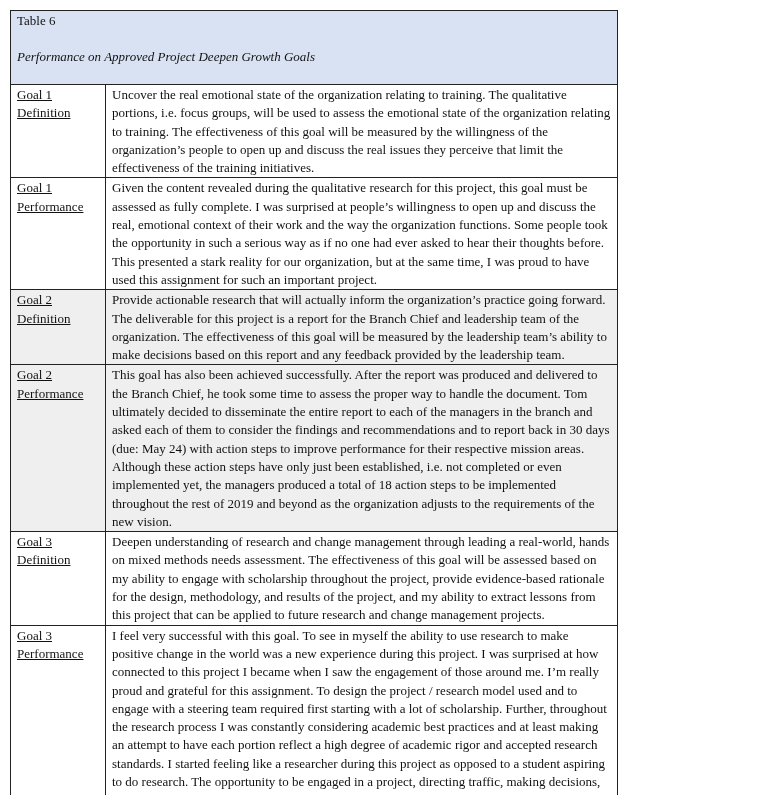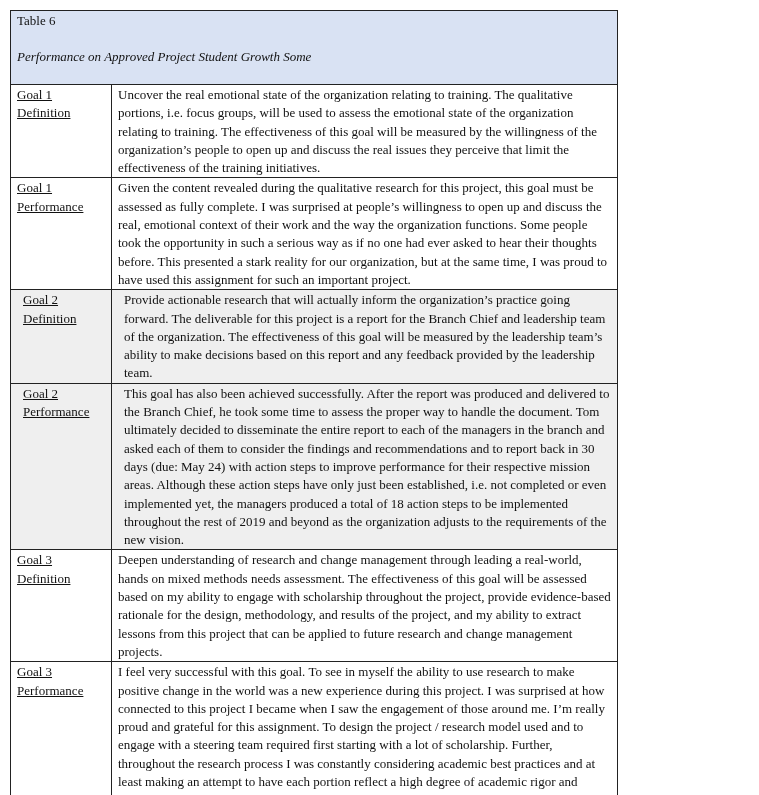--- a/index.html
+++ b/index.html
@@ -8,31 +8,31 @@
     position: absolute; left: 10px; top: 10px; width: 608px;
     border-collapse: collapse;
     font-family: "Liberation Serif", "DejaVu Serif", serif;
     font-size: 13px; line-height: 18.3px; color: #111;
   }
   .tbl td { border: 1.3px solid #222; vertical-align: top; padding: 1px 6px 0 6px; }
   .hdr td { background: #d9e2f3; padding: 1px 6px 12px 6px; height: 60px; }
   .hdr .num { display: block; margin-bottom: 18px; }
   .hdr .ttl { display: block; font-style: italic; }
   .lbl { width: 82px; text-decoration: underline; }
-  .shade td { background: #efefef; padding-left: 12px; }
+  .shade td { background: #efefef; }
 </style>
 </head>
 <body>
 
 <table class="tbl">
   <tbody>
       <tr class="hdr">
     <td colspan="2">
       <span class="num">Table 6</span>
-      <span class="ttl">Performance on Approved Project Student Growth Some</span>
+      <span class="ttl">Performance on Approved Project Deepen Growth Goals</span>
     </td>
   </tr>
 
   <tr>
     <td class="lbl"><span>Goal 1</span><br><span>Definition</span></td>
     <td>Uncover the real emotional state of the organization relating to training. The qualitative portions, i.e. focus groups, will be used to assess the emotional state of the organization relating to training. The effectiveness of this goal will be measured by the willingness of the organization’s people to open up and discuss the real issues they perceive that limit the effectiveness of the training initiatives.</td>
   </tr>
 
   <tr>
     <td class="lbl"><span>Goal 1</span><br><span>Performance</span></td>

